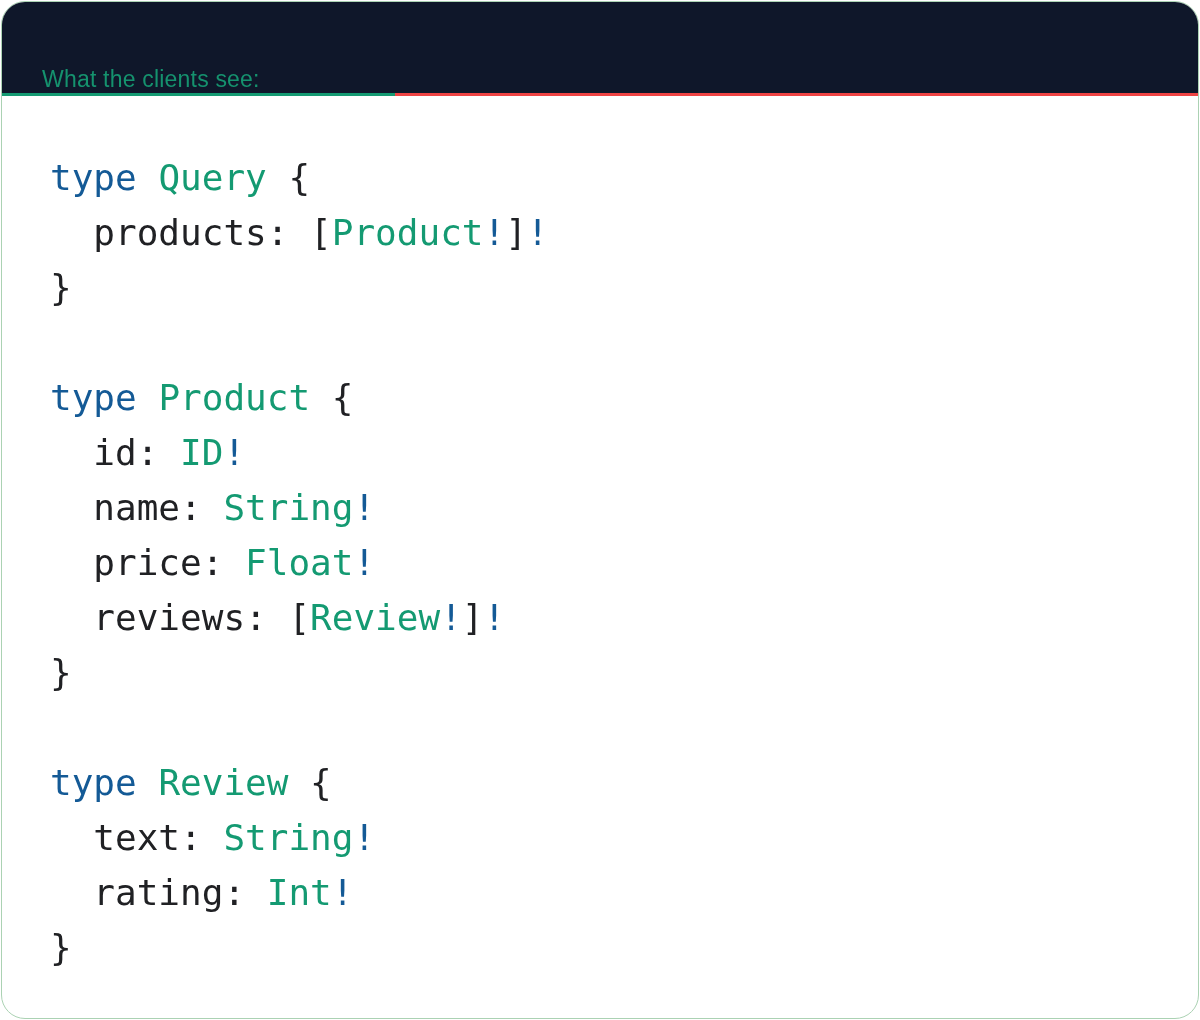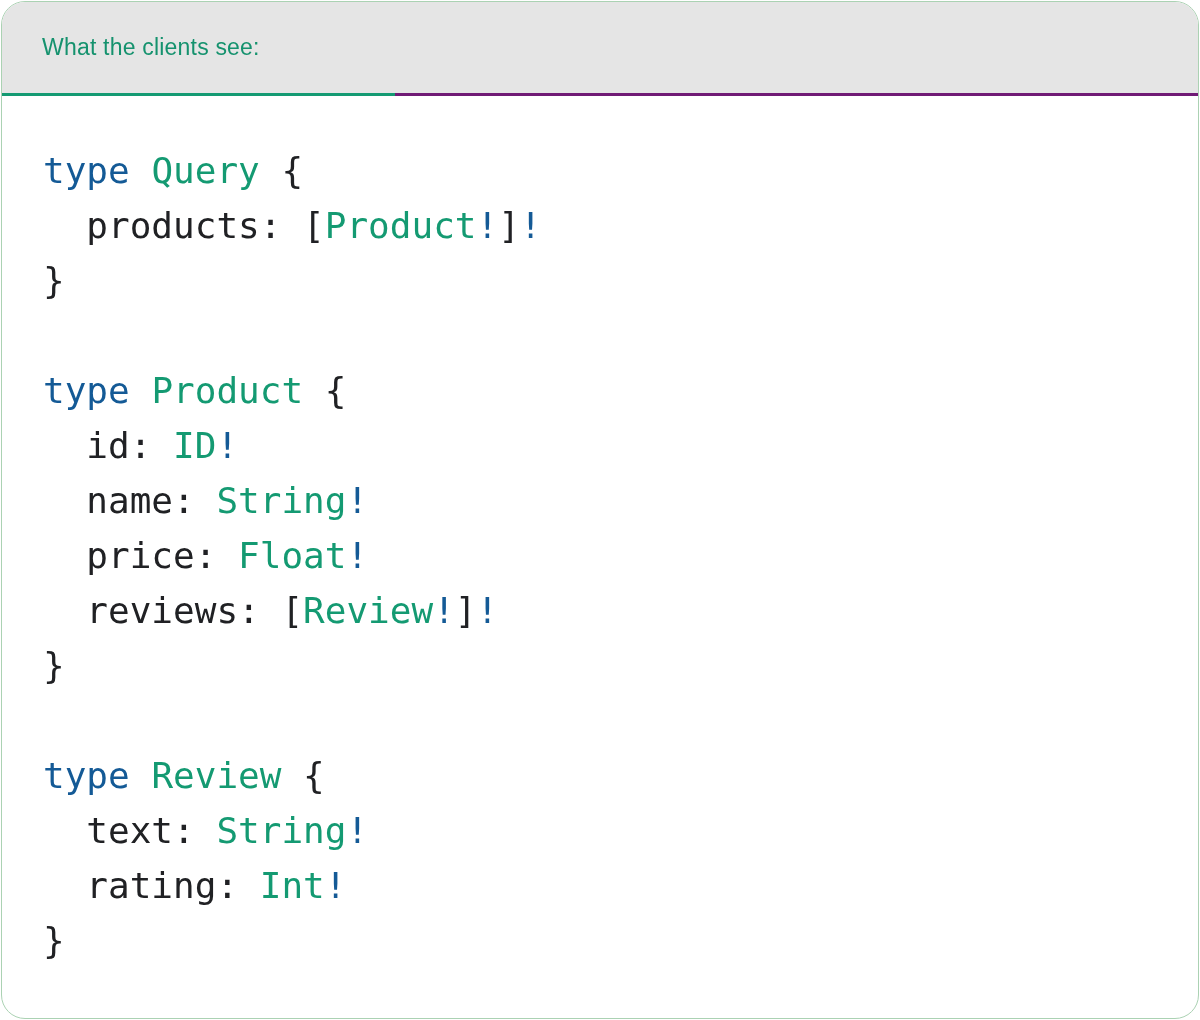--- a/index.html
+++ b/index.html
@@ -16,43 +16,43 @@
     left: 1px; top: 1px;
     width: 1198px; height: 1018px;
     background: #ffffff;
     border: 1px solid #abd2b3;
     border-radius: 24px;
     overflow: hidden;
   }
   .card-header {
     position: relative;
     height: 94px;
-    background: #e5e5e5;
-    border-bottom: 3px solid #701a75;
+    background: #0f172a;
+    border-bottom: 3px solid #ef4444;
     display: flex;
-    align-items: center;
+    align-items: flex-end;
     padding: 0 40px;
   }
   .header-title {
     color: #15926e;
     font-family: "Liberation Sans", sans-serif;
     font-size: 23px;
     font-weight: 500;
     letter-spacing: 0.2px;
   }
   .tab-underline {
     position: absolute;
     left: 0;
     bottom: -3px;
     width: 393px;
     height: 3px;
     background: #149a72;
   }
   .code {
-    margin: 1px;
+    margin: 8px;
     padding: 46px 40px 0 40px;
     font-family: "DejaVu Sans Mono", "Liberation Mono", monospace;
     font-size: 36px;
     line-height: 55px;
     font-weight: 500;
     white-space: pre;
   }
   .code-line {
     min-height: 55px;
   }

